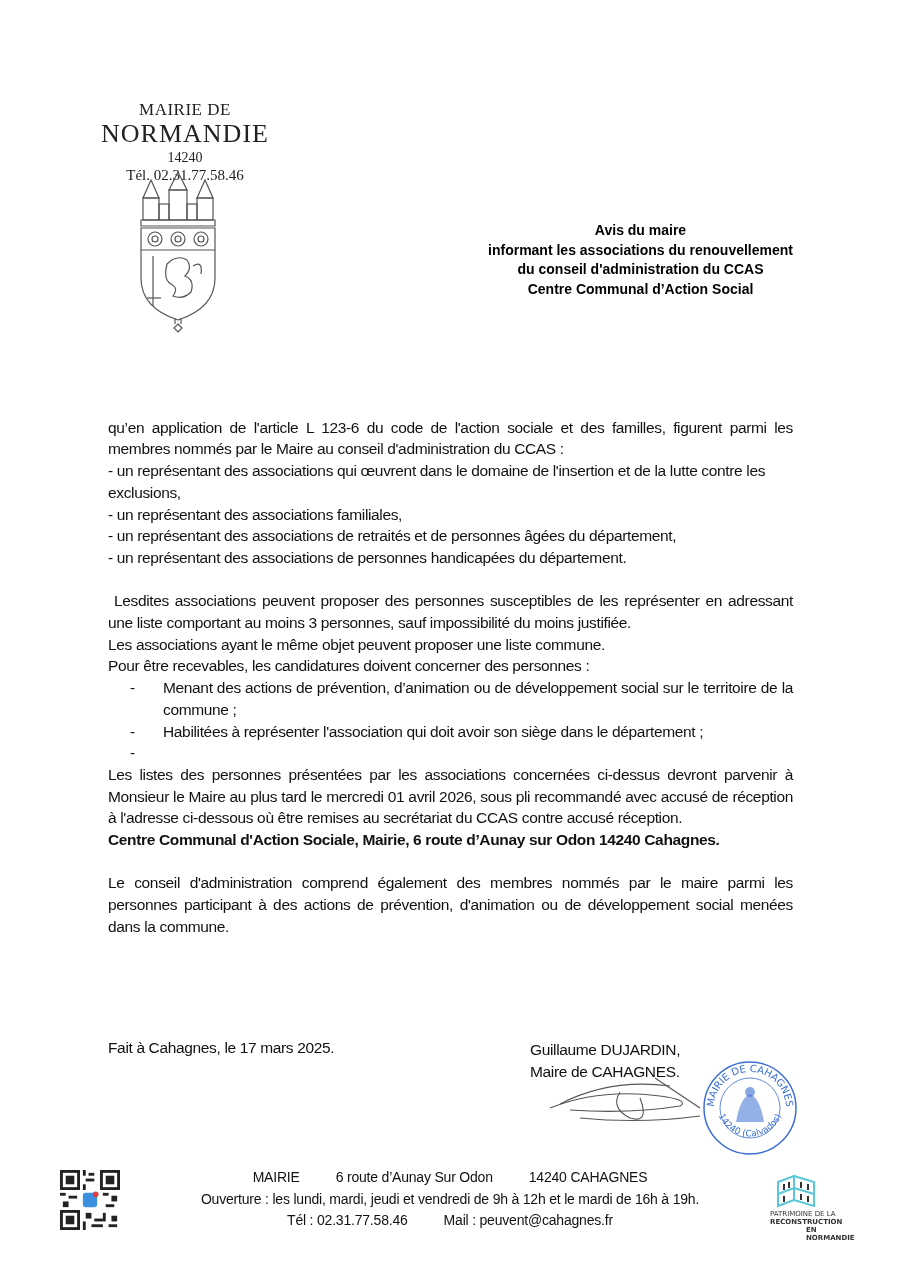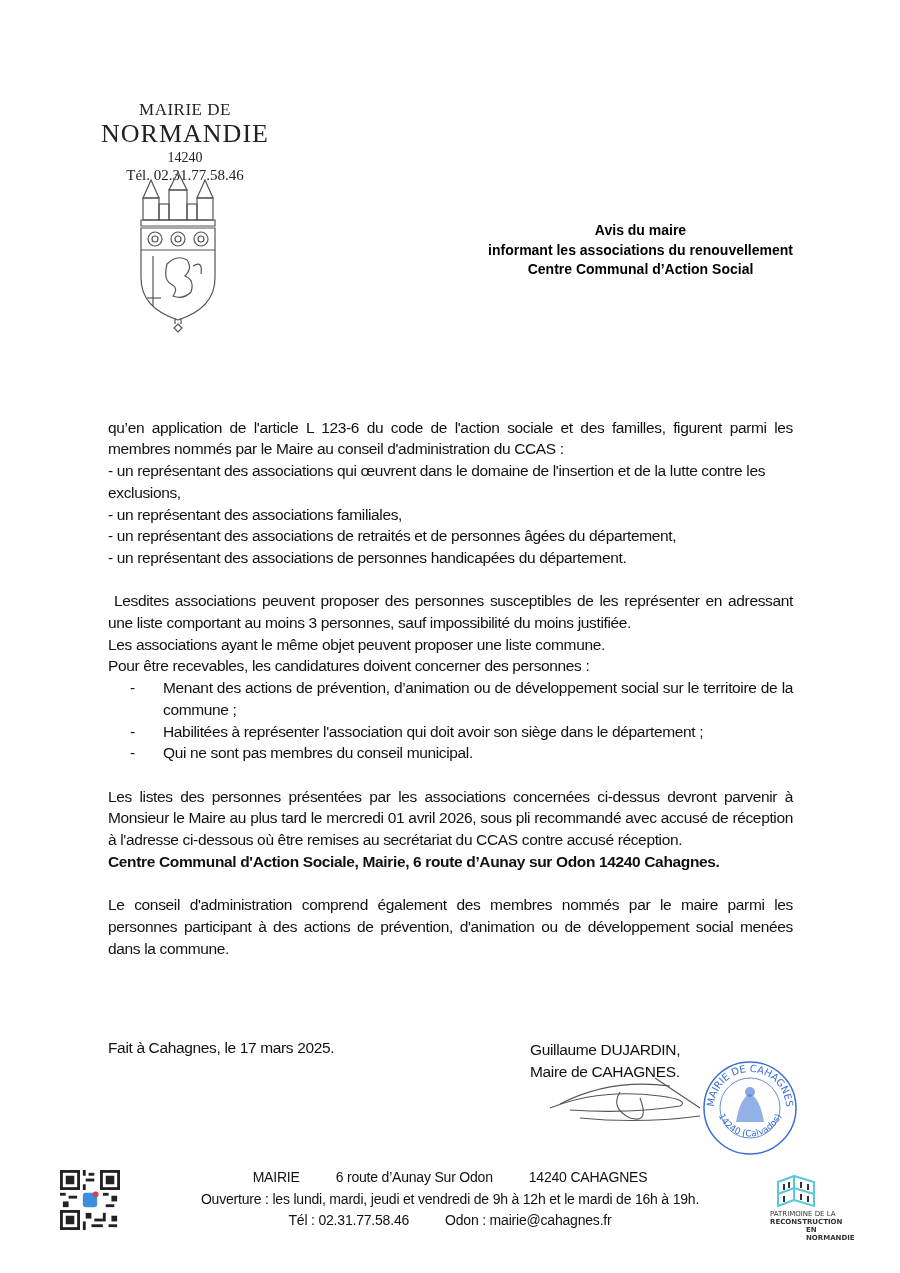--- a/index.html
+++ b/index.html
@@ -81,38 +81,39 @@
 
     <line x1="42" y1="150" x2="42" y2="156"></line>
       <line x1="48" y1="150" x2="48" y2="156"></line>
     <path d="M45 156 L49 160 L45 164 L41 160 Z"></path>
   </g>
 </svg>
 
 <div class="abs title-block">
   <div>Avis du maire</div>
   <div>informant les associations du renouvellement</div>
+  <div>du conseil d'administration du CCAS</div>
   <div>Centre Communal d’Action Social</div>
 </div>
 
 <div class="abs body">
   <div class="gap"></div>
   <p class="just">qu’en application de l'article L 123-6 du code de l'action sociale et des familles, figurent parmi les membres nommés par le Maire au conseil d'administration du CCAS :</p>
   <p>- un représentant des associations qui œuvrent dans le domaine de l'insertion et de la lutte contre les exclusions,</p>
   <p>- un représentant des associations familiales,</p>
   <p>- un représentant des associations de retraités et de personnes âgées du département,</p>
   <p>- un représentant des associations de personnes handicapées du département.</p>
   <div class="gap"></div>
   <p class="just" style="white-space:pre-wrap;"> Lesdites associations peuvent proposer des personnes susceptibles de les représenter en adressant une liste comportant au moins 3 personnes, sauf impossibilité du moins justifiée.</p>
   <p>Les associations ayant le même objet peuvent proposer une liste commune.</p>
   <p>Pour être recevables, les candidatures doivent concerner des personnes :</p>
   <ul class="dash-list">
     <li><span class="dash">-</span><span>Menant des actions de prévention, d’animation ou de développement social sur le territoire de la commune ;</span></li>
     <li><span class="dash">-</span><span>Habilitées à représenter l'association qui doit avoir son siège dans le département ;</span></li>
-    <li><span class="dash">-</span><span>Qui ne sont pas membres du conseil municipal.</span></li>
+    <li><span class="dash">-</span></li>
   </ul>
   <div class="gap"></div>
   <p class="just">Les listes des personnes présentées par les associations concernées ci-dessus devront parvenir à Monsieur le Maire au plus tard le mercredi 01 avril 2026, sous pli recommandé avec accusé de réception à l'adresse ci-dessous où être remises au secrétariat du CCAS contre accusé réception.</p>
   <p class="bold">Centre Communal d'Action Sociale, Mairie, 6 route d’Aunay sur Odon 14240 Cahagnes.</p>
   <div class="gap"></div>
   <p class="just">Le conseil d'administration comprend également des membres nommés par le maire parmi les personnes participant à des actions de prévention, d'animation ou de développement social menées dans la commune.</p>
 </div>
 
 <div class="abs date-line">Fait à Cahagnes, le 17 mars 2025.</div>
 <div class="abs sig-name">
@@ -176,21 +177,21 @@
   <rect x="8" y="8" width="5" height="5" rx="1" fill="#3b8fe0"></rect>
   <circle cx="12.5" cy="8.5" r="1" fill="#e04040"></circle>
 </svg>
 
 <div class="abs footer">
   <div>
     <span>MAIRIE</span><span class="sp"></span><span>6 route d’Aunay Sur Odon</span><span class="sp"></span><span>14240 CAHAGNES</span>
   </div>
   <div>Ouverture : les lundi, mardi, jeudi et vendredi de 9h à 12h et le mardi de 16h à 19h.</div>
   <div>
-    <span>Tél : 02.31.77.58.46</span><span class="sp"></span><span>Odon : mairie@cahagnes.fr</span>
+    <span>Tél : 02.31.77.58.46</span><span class="sp"></span><span>Mail : peuvent@cahagnes.fr</span>
   </div>
 </div>
 
 <div class="abs patrimoine">
   <svg width="45" height="36" viewBox="0 0 45 36" style="display:block;margin-left:4px;">
     <g fill="none" stroke="#5bc8d8" stroke-width="2">
       <path d="M4 34 L4 10 L20 4 L20 28 Z"></path>
       <path d="M20 4 L40 10 L40 34 L20 28"></path>
       <line x1="4" y1="22" x2="20" y2="16"></line>
       <line x1="20" y1="16" x2="40" y2="22"></line>

